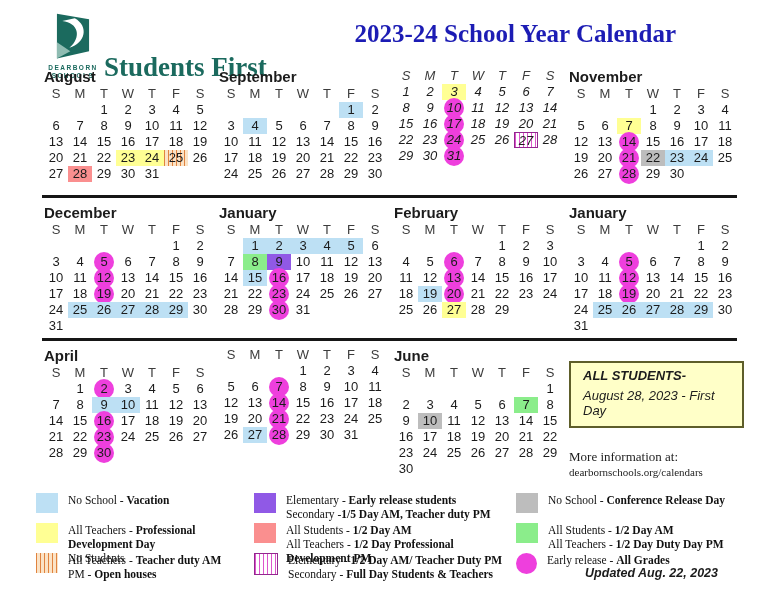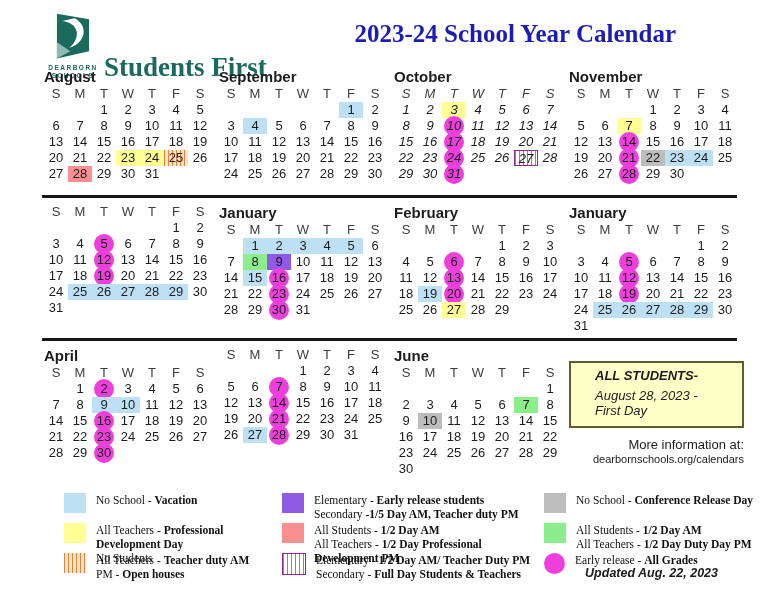--- a/index.html
+++ b/index.html
@@ -35,29 +35,29 @@
   .half-green{background:var(--half-green);}
   .purple{background:var(--purple);}
   .duty-stripes{background:repeating-linear-gradient(90deg,var(--duty-stripe) 0 1.5px,#fbe3c6 1.5px 4px);}
   .elem-stripes{background:repeating-linear-gradient(90deg,var(--elem-stripe) 0 1.5px,#fff 1.5px 4px);border:1px solid #93278f;}
   .cell.early::before{content:"";position:absolute;left:50%;top:50%;transform:translate(-50%,-50%);
        width:20px;height:20px;border-radius:50%;background:var(--early);z-index:0;}
   
   .sep{height:3px;background:#161616;margin:4px 31px 6px 42px;}
   
   .side-col{width:175px;flex:none;}
-  .info-box{background:#ffffc8;border:2px solid var(--info-border);padding:5px 24px 8px;margin-top:14px;font-style:italic;}
+  .info-box{background:#ffffc8;border:2px solid var(--info-border);padding:5px 12px 8px;margin-top:14px;font-style:italic;}
   .info-title{font-weight:bold;font-size:13px;}
   .info-line{font-size:13px;margin-top:5px;}
-  .more-info{text-align:right;margin-top:9px;font-family:Liberation Sans, sans-serif;}
+  .more-info{text-align:left;margin-top:21px;font-family:Liberation Serif, serif;}
   .more-info .l1{font-size:13px;}
   .more-info .l2{font-size:11px;margin-top:1px;}
   
   .legend{display:grid;grid-template-columns:218px 262px 228px;grid-template-rows:30px 30px 30px;
-          grid-auto-flow:column;padding-left:64px;margin-top:14px;align-items:start;}
+          grid-auto-flow:column;padding-left:36px;margin-top:14px;align-items:start;}
   .legend-item{display:flex;gap:10px;align-items:flex-start;}
   .swatch{width:22px;height:20px;flex:none;margin-top:0;}
   .swatch.early{background:var(--early);border-radius:50%;width:21px;height:21px;}
   .legend-text{font-family:"Liberation Serif",serif;font-size:11.5px;line-height:1.22;color:#111;}
   .updated{position:absolute;right:50px;bottom:13px;font-style:italic;font-size:12.5px;color:#1c1c1c;font-weight:bold;}
 </style>
 </head>
 <body>
 
 <div class="page">
@@ -167,21 +167,20 @@
             <div class="cell day"><span>23</span></div>
             <div class="cell day"><span>24</span></div>
             <div class="cell day"><span>25</span></div>
             <div class="cell day"><span>26</span></div>
             <div class="cell day"><span>27</span></div>
             <div class="cell day"><span>28</span></div>
             <div class="cell day"><span>29</span></div>
             <div class="cell day"><span>30</span></div>
           </div>
         </div><div class="month italic">
-          <div class="month-name">October</div>
           <div class="cal">
             <div class="cell head">S</div>
             <div class="cell head">M</div>
             <div class="cell head">T</div>
             <div class="cell head">W</div>
             <div class="cell head">T</div>
             <div class="cell head">F</div>
             <div class="cell head">S</div>
             <div class="cell day"><span>1</span></div>
             <div class="cell day"><span>2</span></div>
@@ -259,20 +258,21 @@
             <div class="cell day"><span>29</span></div>
             <div class="cell day"><span>30</span></div>
           </div>
         </div></div>
   </div>
 
   <div class="sep"></div>
 
   <div class="months-row r2">
     <div class="slot"><div class="month">
+          <div class="month-name">December</div>
           <div class="cal">
             <div class="cell head">S</div>
             <div class="cell head">M</div>
             <div class="cell head">T</div>
             <div class="cell head">W</div>
             <div class="cell head">T</div>
             <div class="cell head">F</div>
             <div class="cell head">S</div>
             <div class="cell"></div>
             <div class="cell"></div>

